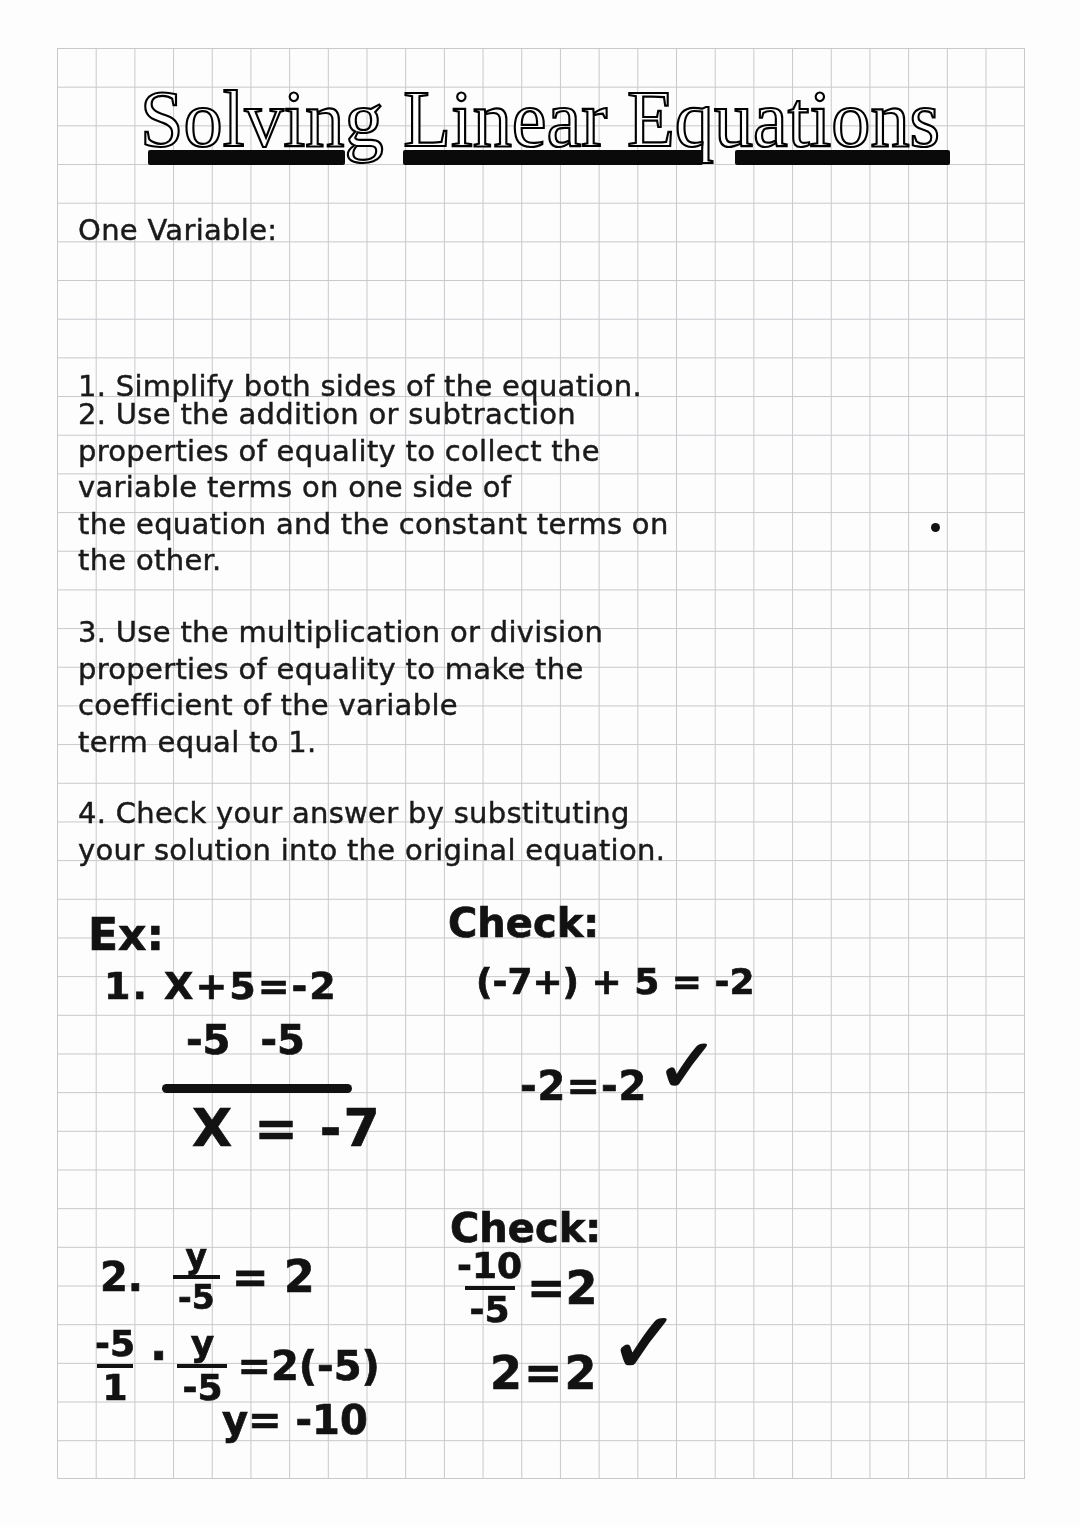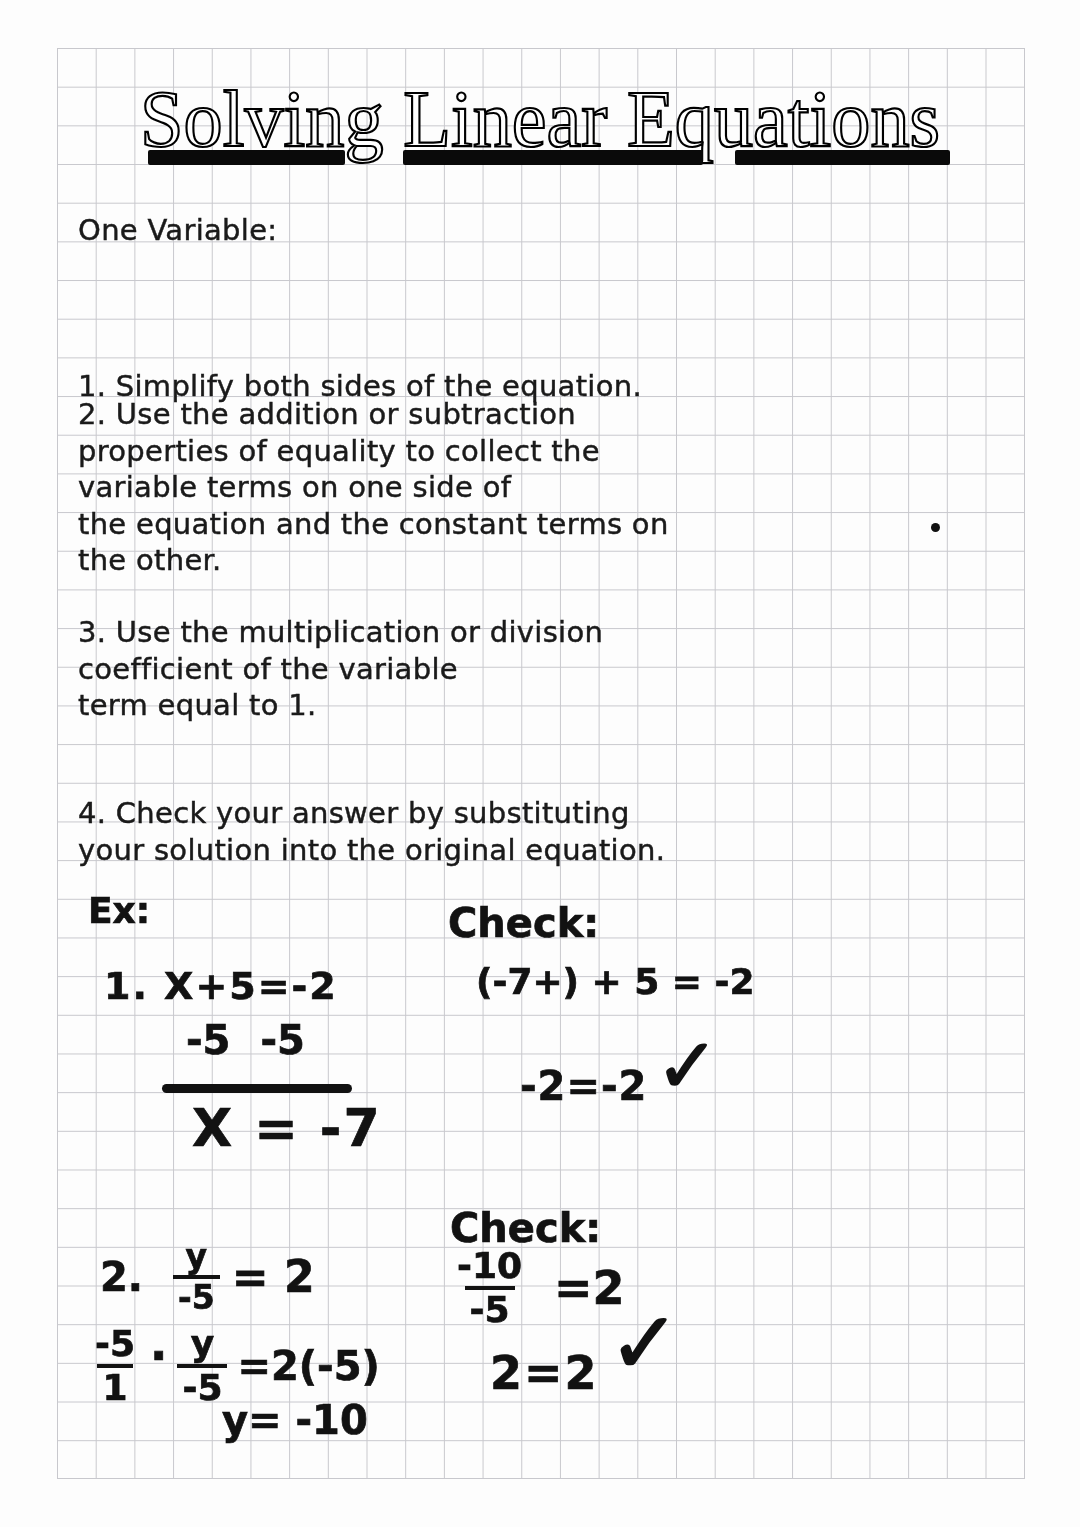--- a/index.html
+++ b/index.html
@@ -77,30 +77,31 @@
 <div class="abs hw" style="left:78px; top:396px;">
   <div>2. Use the addition or subtraction</div>
   <div>properties of equality to collect the</div>
   <div>variable terms on one side of</div>
   <div>the equation and the constant terms on</div>
   <div>the other.</div>
 </div>
 
 <div class="abs hw" style="left:78px; top:614px;">
   <div>3. Use the multiplication or division</div>
+  <div>properties of equality to make the</div>
   <div>coefficient of the variable</div>
   <div>term equal to 1.</div>
 </div>
 
 <div class="abs hw" style="left:78px; top:795px;">
   <div>4. Check your answer by substituting</div>
   <div>your solution into the original equation.</div>
 </div>
 
-<div class="abs mk" style="left:88px; top:891px; font-size:36px;">Ex:</div>
+<div class="abs mk" style="left:88px; top:911px; font-size:44px;">Ex:</div>
 <div class="abs mk" style="left:448px; top:901px; font-size:40px;">Check:</div>
 
 <div class="abs mk" style="left:104px; top:966px; font-size:38px; letter-spacing:2px;">1. X+5=-2</div>
 
 <div class="abs row" style="left:186px; top:1018px; gap:30px;">
   <span class="mk" style="font-size:40px;">-5</span>
   <span class="mk" style="font-size:40px;">-5</span>
 </div>
 
 <div class="rule" style="left:162px; top:1084px; width:190px; height:9px;"></div>
@@ -118,21 +119,21 @@
 
 <div class="abs row" style="left:100px; top:1240px; gap:30px;">
   <span class="mk" style="font-size:40px;">2.</span>
   <span class="frac mk" style="font-size:33px;">
     <span class="num">y</span>
     <span class="den">-5</span>
   </span>
   <span class="mk" style="font-size:44px; margin-left:-18px;">= 2</span>
 </div>
 
-<div class="abs row" style="left:452px; top:1248px; gap:27px;">
+<div class="abs row" style="left:452px; top:1248px; gap:0;">
   <span class="frac mk" style="font-size:36px;">
     <span class="num">-10</span>
     <span class="den">-5</span>
   </span>
   <span class="mk" style="font-size:46px;">=2</span>
 </div>
 
 <div class="abs row" style="left:90px; top:1326px; gap:10px;">
   <span class="frac mk" style="font-size:36px;">
     <span class="num">-5</span>

